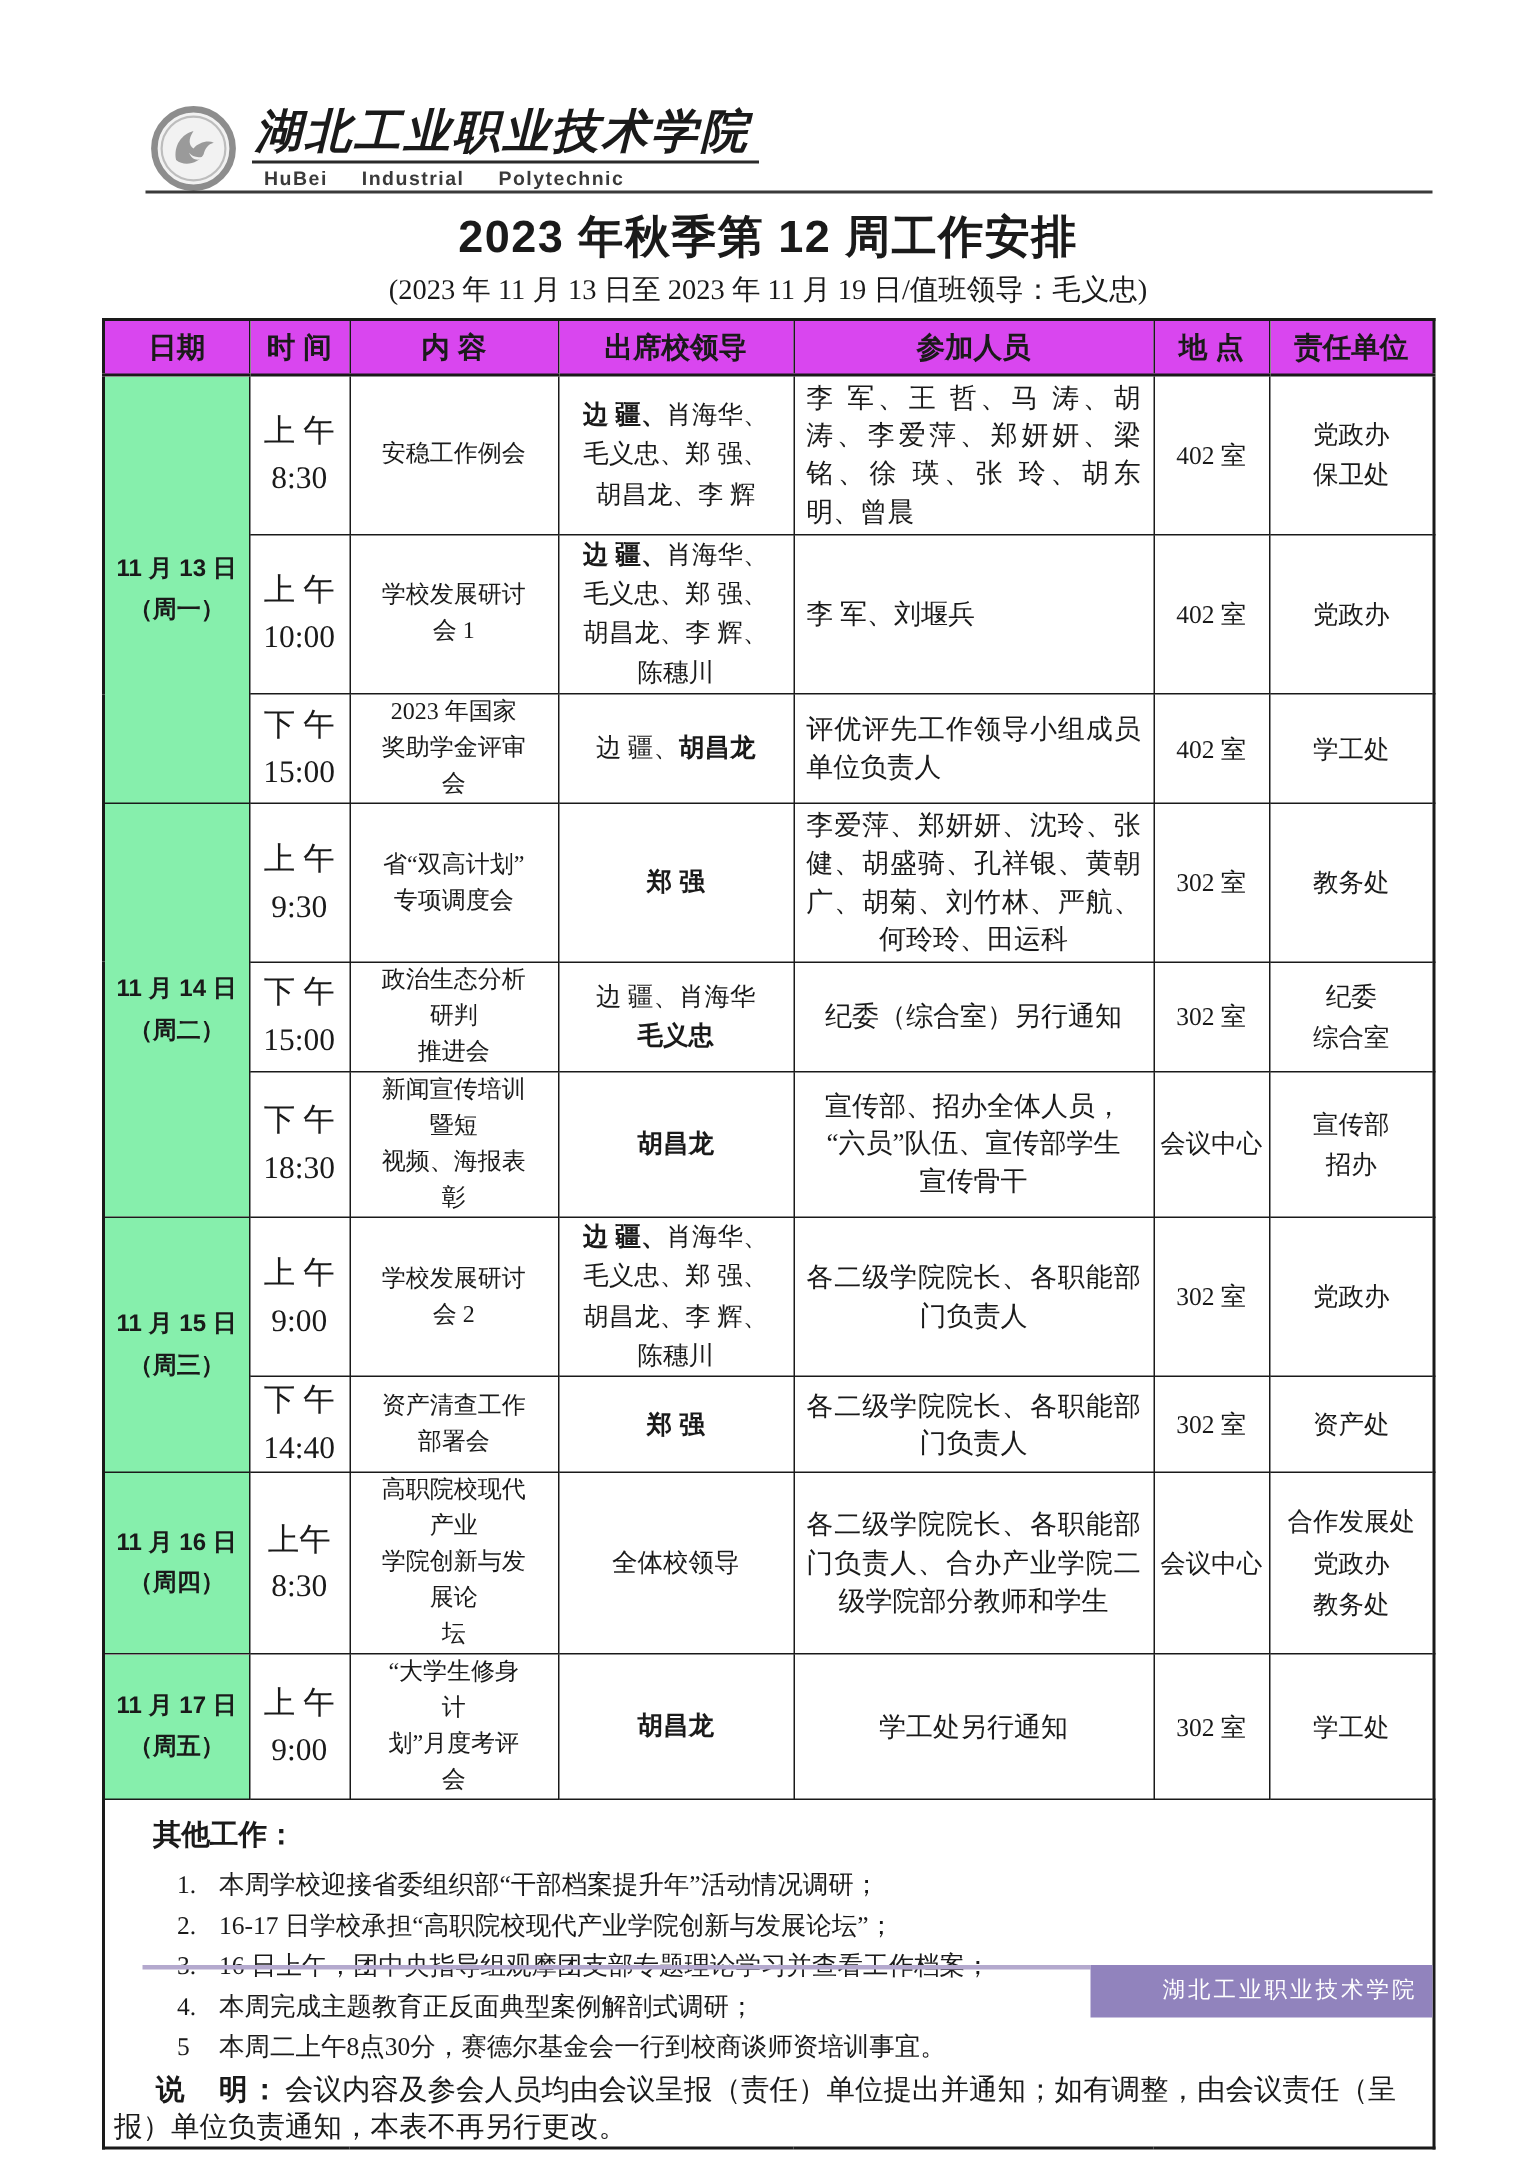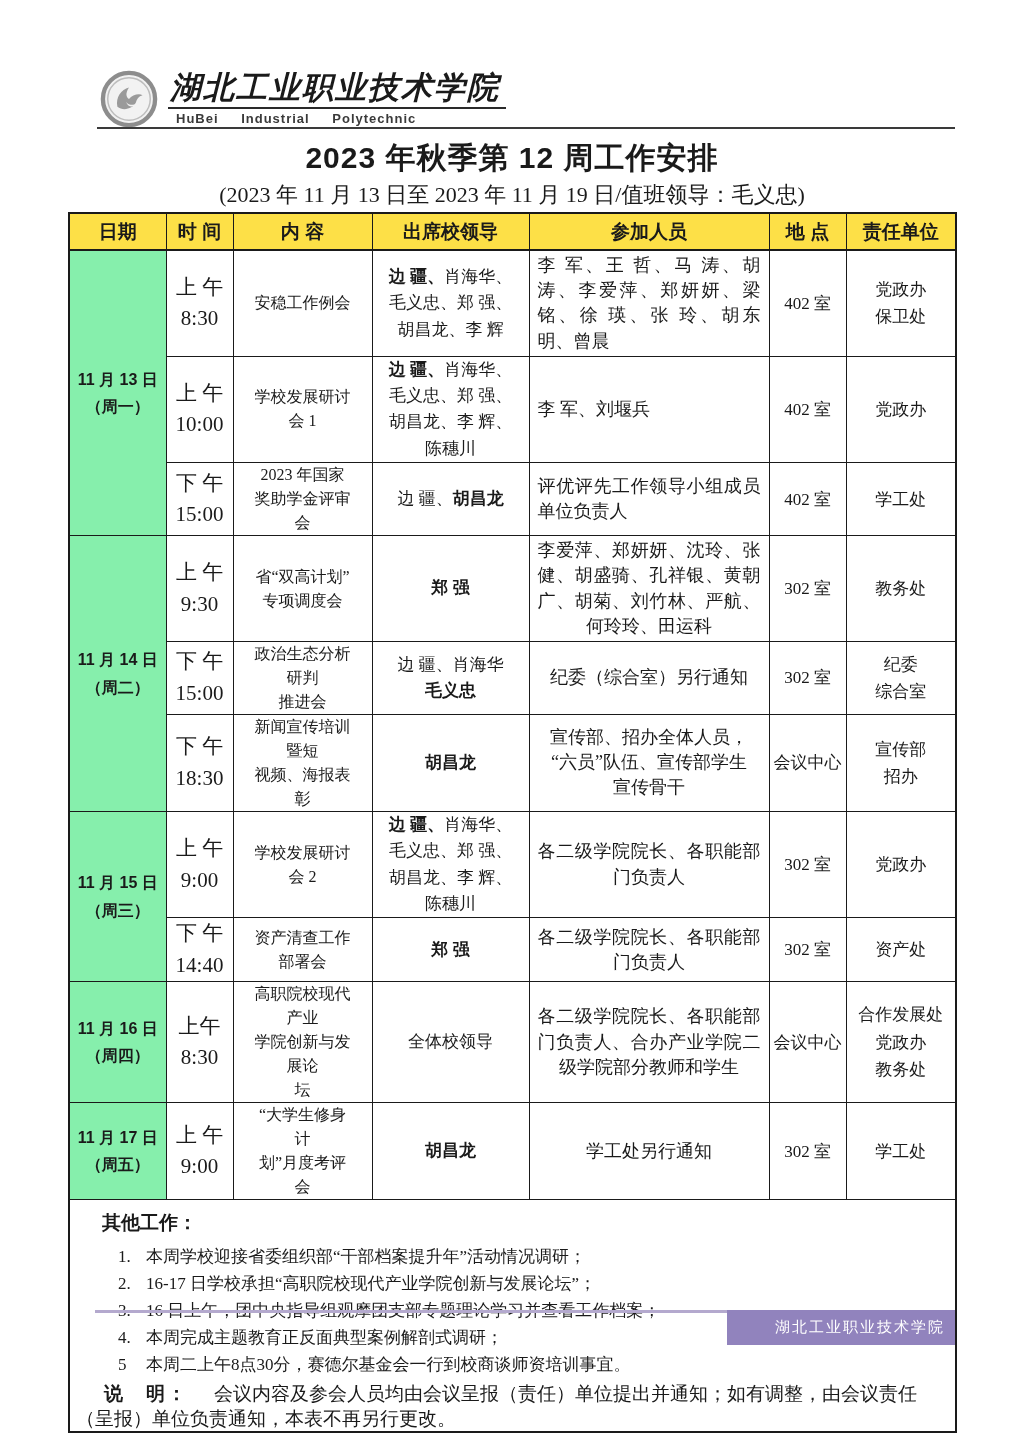--- a/index.html
+++ b/index.html
@@ -26,33 +26,33 @@
   }
   .top-rule { position:absolute; top:127px; left:97px; width:858px; height:0; border-top:2px solid #3a3a3a; }
 
   
   .doc-title {
     position:absolute; top:138px; left:0; width:1024px; text-align:center;
     font-size:30px; font-weight:bold; letter-spacing:1px;
   }
   .doc-subtitle {
     position:absolute; top:180px; left:0; width:1024px; text-align:center;
-    font-size:22px;
+    font-size:19px;
   }
 
   
   table.sched {
     position:absolute; top:212px; left:68px;
     width:887px; border-collapse:collapse; table-layout:fixed;
     border:2px solid #1a1a1a;
     font-size:18px;
   }
   .sched td, .sched th { border:1px solid #1a1a1a; vertical-align:middle; overflow:hidden; }
   .sched thead th {
-    height:37px; background:#fde047;
+    height:37px; background:#d946ef;
     font-family:"Liberation Sans","DejaVu Sans",sans-serif;
     font-size:19px; font-weight:bold; border-bottom:2px solid #1a1a1a;
   }
   td.date {
     background:#86efac; text-align:center; white-space:pre-line;
     font-family:"Liberation Sans","DejaVu Sans",sans-serif;
     font-size:16px; font-weight:bold; line-height:1.7;
   }
   td.time { text-align:center; white-space:pre-line; line-height:1.5; font-size:21px; padding:0 2px; }
   td.content { text-align:center; white-space:pre-line; line-height:1.5; font-size:16px; padding:0 21px; }
@@ -79,21 +79,21 @@
   td.other-cell { height:227px; vertical-align:top; padding:8px 6px 0 4px; }
   .other-heading {
     margin:2px 0 7px 28px; font-size:19px; font-weight:bold;
     font-family:"Liberation Sans","DejaVu Sans",sans-serif;
   }
   .oi { margin-left:44px; line-height:27px; font-size:17px; }
   .oi .num { display:inline-block; min-width:28px; }
   .note { margin:3px 2px 0 2px; font-size:19px; line-height:25px; text-indent:28px; }
   .note .lbl {
     font-weight:bold; font-family:"Liberation Sans","DejaVu Sans",sans-serif;
-    margin-right:26px; letter-spacing:2px;
+    margin-right:2px; letter-spacing:2px;
   }
 
   
   .footer-line { position:absolute; top:1310px; left:95px; width:632px; height:3px; background:#b4a9ce; }
   .footer-box {
     position:absolute; top:1310px; left:727px; width:228px; height:35px;
     background:#9183bd; color:#ffffff; font-size:15px; letter-spacing:2px;
     text-align:right; line-height:35px; padding-right:10px;
   }
 </style>

